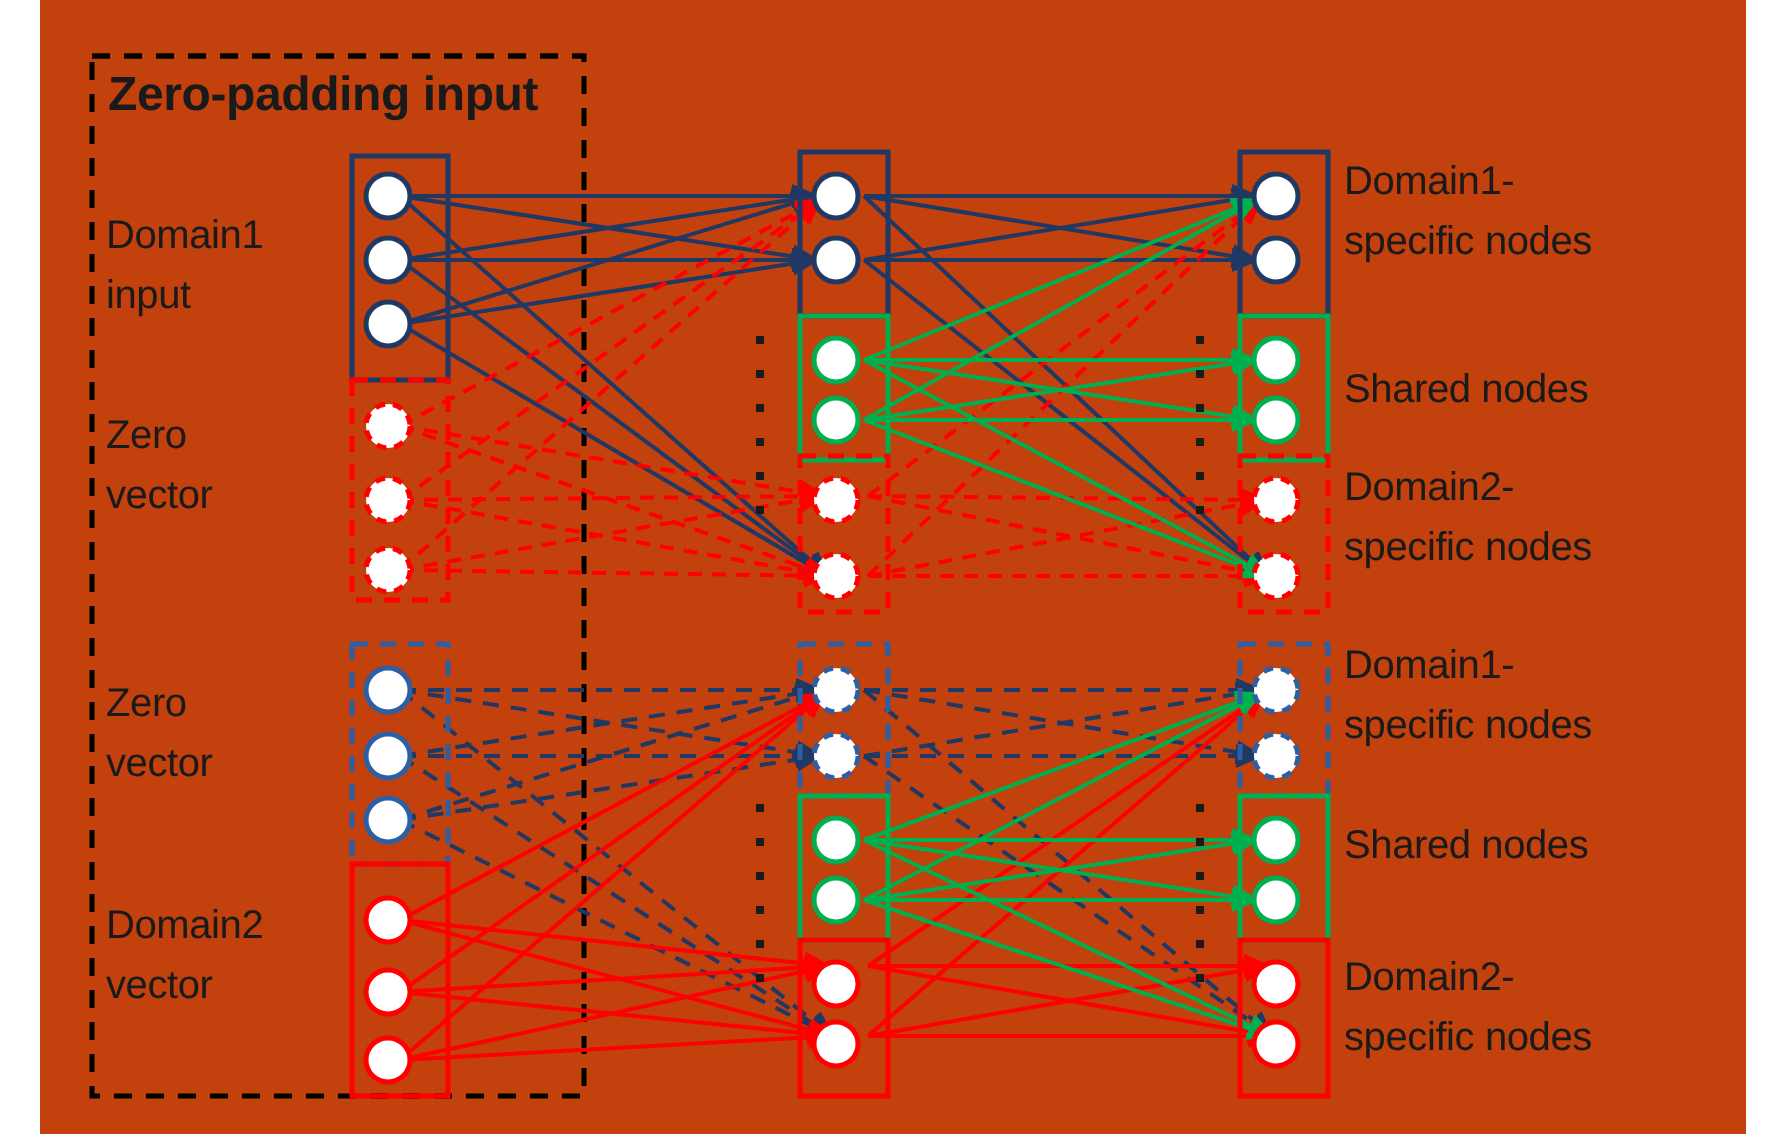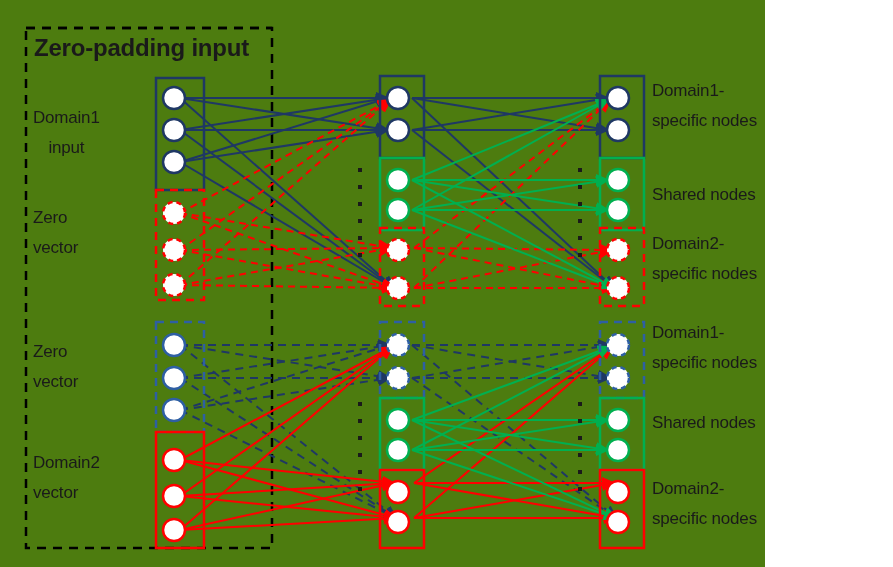--- a/index.html
+++ b/index.html
@@ -2,38 +2,39 @@
 <html><head>
 <meta charset="utf-8">
 <style>
   html, body {
     margin: 0;
     padding: 0;
     background: #ffffff;
   }
   #root {
     position: relative;
-    width: 765px;
+    width: 853px;
     height: 567px;
-    background: #4d7c0f;
+    background: #c2410c;
     font-family: "Liberation Sans", sans-serif;
     overflow: hidden;
+    margin-left: 20px;
   }
   svg.canvas {
     position: absolute;
     left: 0;
     top: 0;
     width: 893px;
     height: 567px;
   }
   .lbl {
     position: absolute;
     color: #1a1a1a;
     font-family: "Liberation Sans", sans-serif;
-    font-size: 17px;
+    font-size: 20px;
     line-height: 30px;
     white-space: pre;
     letter-spacing: -0.2px;
   }
   .lbl.bold {
     font-weight: bold;
     font-size: 24px;
   }
   .watermark {
     position: absolute;
@@ -284,21 +285,21 @@
       <rect x="578" y="419" width="4" height="4"></rect>
       <rect x="578" y="436" width="4" height="4"></rect>
       <rect x="578" y="453" width="4" height="4"></rect>
       <rect x="578" y="470" width="4" height="4"></rect>
       <rect x="578" y="487" width="4" height="4"></rect>
     </g>
   </svg>
 
   <div class="lbl bold" style="left:34px; top:33px;">Zero-padding input</div>
 
-  <div class="lbl" style="left:33px; top:103px;text-align:center;">Domain1
+  <div class="lbl" style="left:33px; top:103px;">Domain1
 input</div>
 
   <div class="lbl" style="left:33px; top:203px;">Zero
 vector</div>
 
   <div class="lbl" style="left:33px; top:337px;">Zero
 vector</div>
 
   <div class="lbl" style="left:33px; top:448px;">Domain2
 vector</div>

